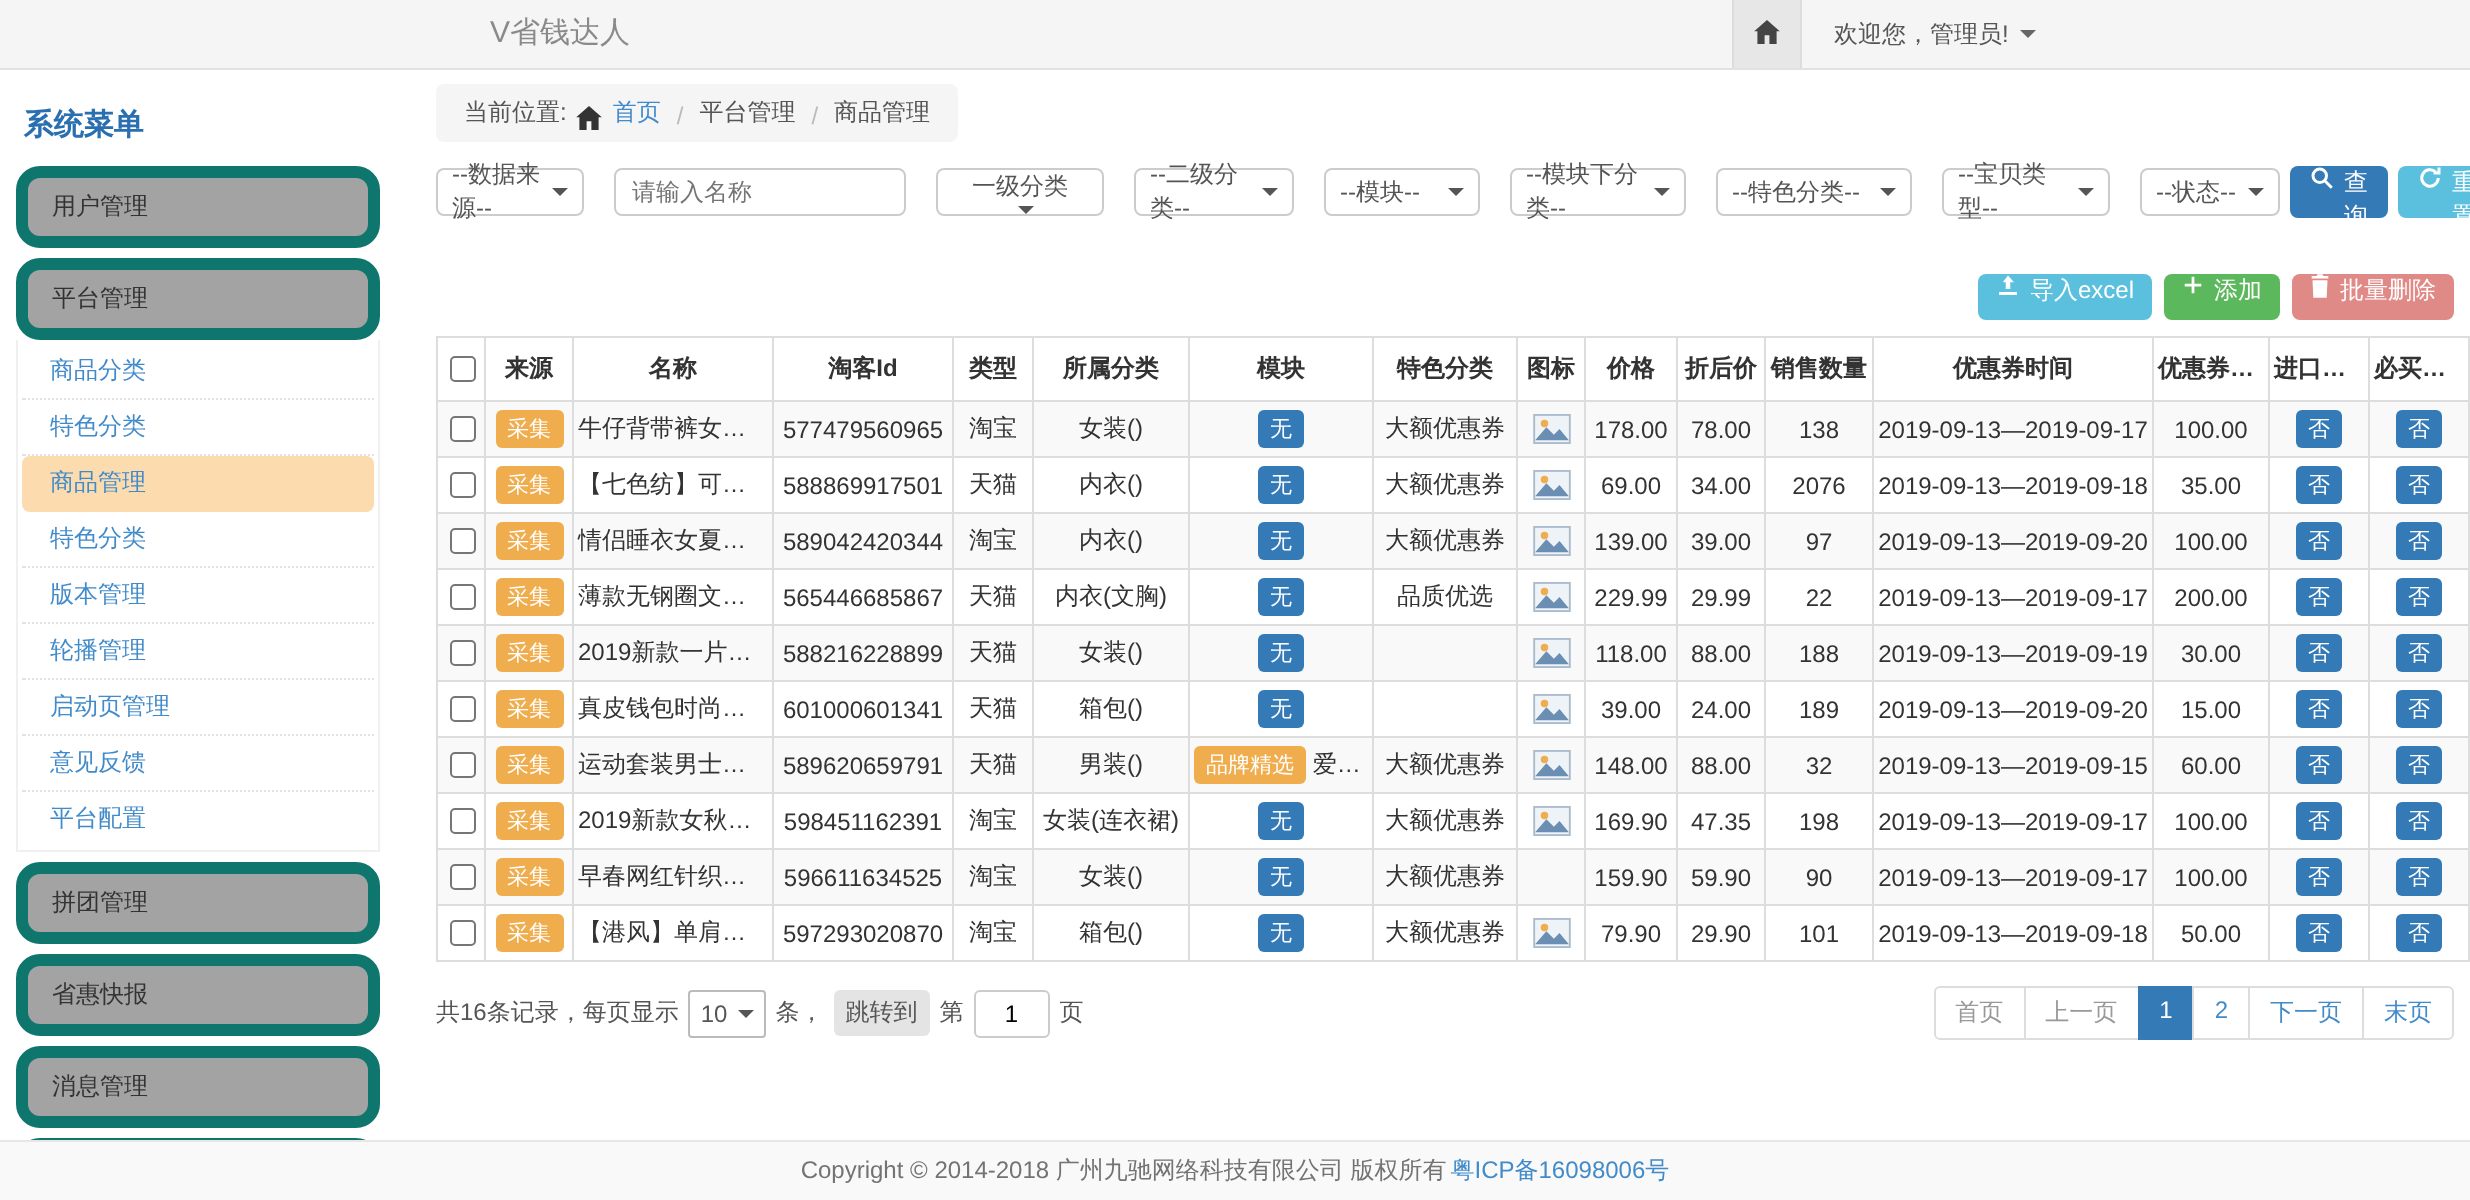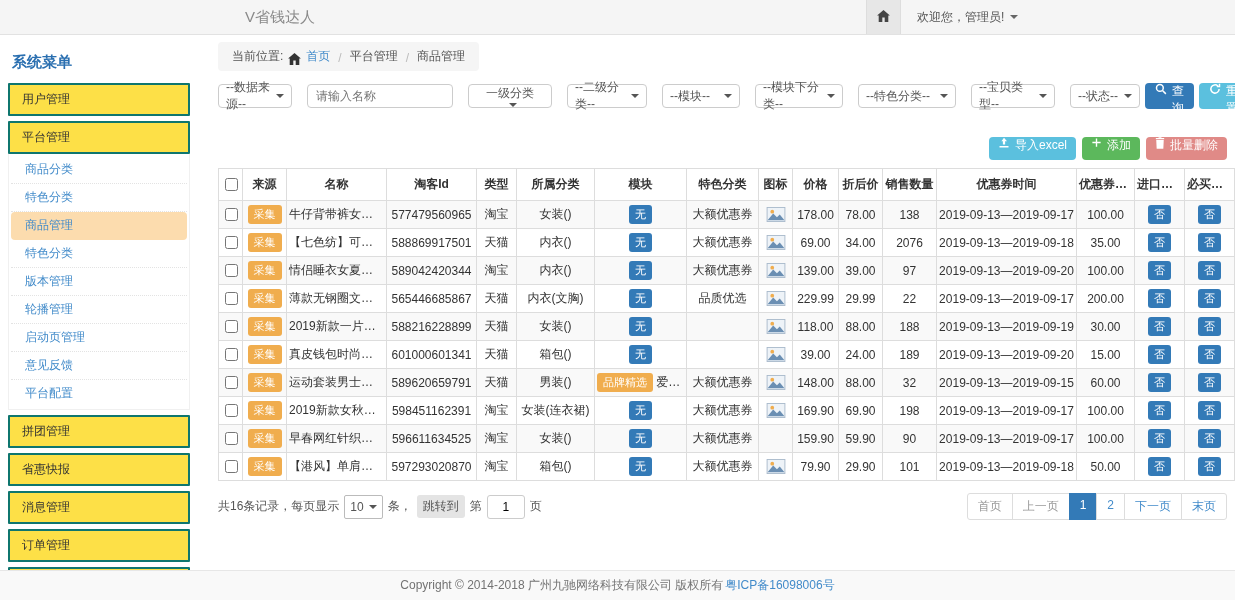--- a/index.html
+++ b/index.html
@@ -12,21 +12,21 @@
   .navbar{position:absolute;top:0;left:0;right:0;height:34px;background:#f5f5f5;border-bottom:1px solid #e2e2e2;z-index:6}
   .brand{position:absolute;left:245px;top:0;line-height:34px;font-size:15px;color:#8a8a8a}
   .nav-right{position:absolute;left:866px;top:0;height:34px;display:flex;align-items:stretch}
   .home-btn{width:33px;display:flex;align-items:center;justify-content:center;background:#e7e7e7;color:#444;cursor:pointer;border-left:1px solid #ddd;border-right:1px solid #ddd}
   .welcome{display:flex;align-items:center;padding:0 16px;color:#555;cursor:pointer}
   .caret{width:0;height:0;border-left:4px solid transparent;border-right:4px solid transparent;border-top:4px solid #666;display:inline-block;margin-left:6px}
   
   .sidebar{position:absolute;left:8px;top:40px;width:182px;z-index:1}
   .side-title{color:#2a6fb0;font-weight:bold;font-size:15px;padding:13px 4px 11px 4px}
   .side-group{margin-bottom:5px}
-  .side-head{background:#fde047;border:2px solid #0f766e;border-radius:1px;padding:6px 12px;color:#333;cursor:pointer}
+  .side-head{background:#a3a3a3;border:6px solid #0f766e;border-radius:12px;padding:6px 12px;color:#333;cursor:pointer}
   .side-sub{background:#fff;border:1px solid #f0f0f0;border-top:none;padding:2px 2px}
   .side-link{display:block;padding:5px 14px;color:#428bca;text-decoration:none;border-bottom:1px dotted #e3e3e3;cursor:pointer}
   .side-link:last-child{border-bottom:none}
   .side-link.active{background:#fcdcae;border-radius:4px;border-bottom-color:transparent}
   
   .main{position:absolute;left:218px;top:40px;width:1009px}
   .breadcrumb{display:inline-flex;align-items:flex-end;gap:5px;background:#f5f5f5;border-radius:4px;padding:6px 14px;color:#555;margin-top:2px}
   .breadcrumb .home-ic{color:#333;display:inline-flex}
   .breadcrumb a{color:#428bca;text-decoration:none;cursor:pointer}
   .breadcrumb .sep{color:#bbb;padding:0 3px}
@@ -451,21 +451,21 @@
           <td><span class="badge badge-blue">无</span></td>
           <td>大额优惠券</td>
           <td><span class="thumb">
               <svg width="20" height="15" viewBox="0 0 20 16">
                 <rect x="0.5" y="0.5" width="19" height="15" fill="#eef3f8" stroke="#aabbcc"></rect>
                 <circle cx="6" cy="5" r="2" fill="#f0ad4e"></circle>
                 <path d="M1 14 L7 7 L11 11 L14 8 L19 14 Z" fill="#6b8fb3"></path>
               </svg>
             </span></td>
           <td>169.90</td>
-          <td>69.90</td>
+          <td>47.35</td>
           <td>198</td>
           <td>2019-09-13—2019-09-17</td>
           <td>100.00</td>
           <td><span class="badge badge-blue">否</span></td>
           <td><span class="badge badge-blue">否</span></td>
           <td></td>
         </tr>
         <tr>
           <td><input type="checkbox" style=""></td>
           <td><span class="badge badge-orange">采集</span></td>

